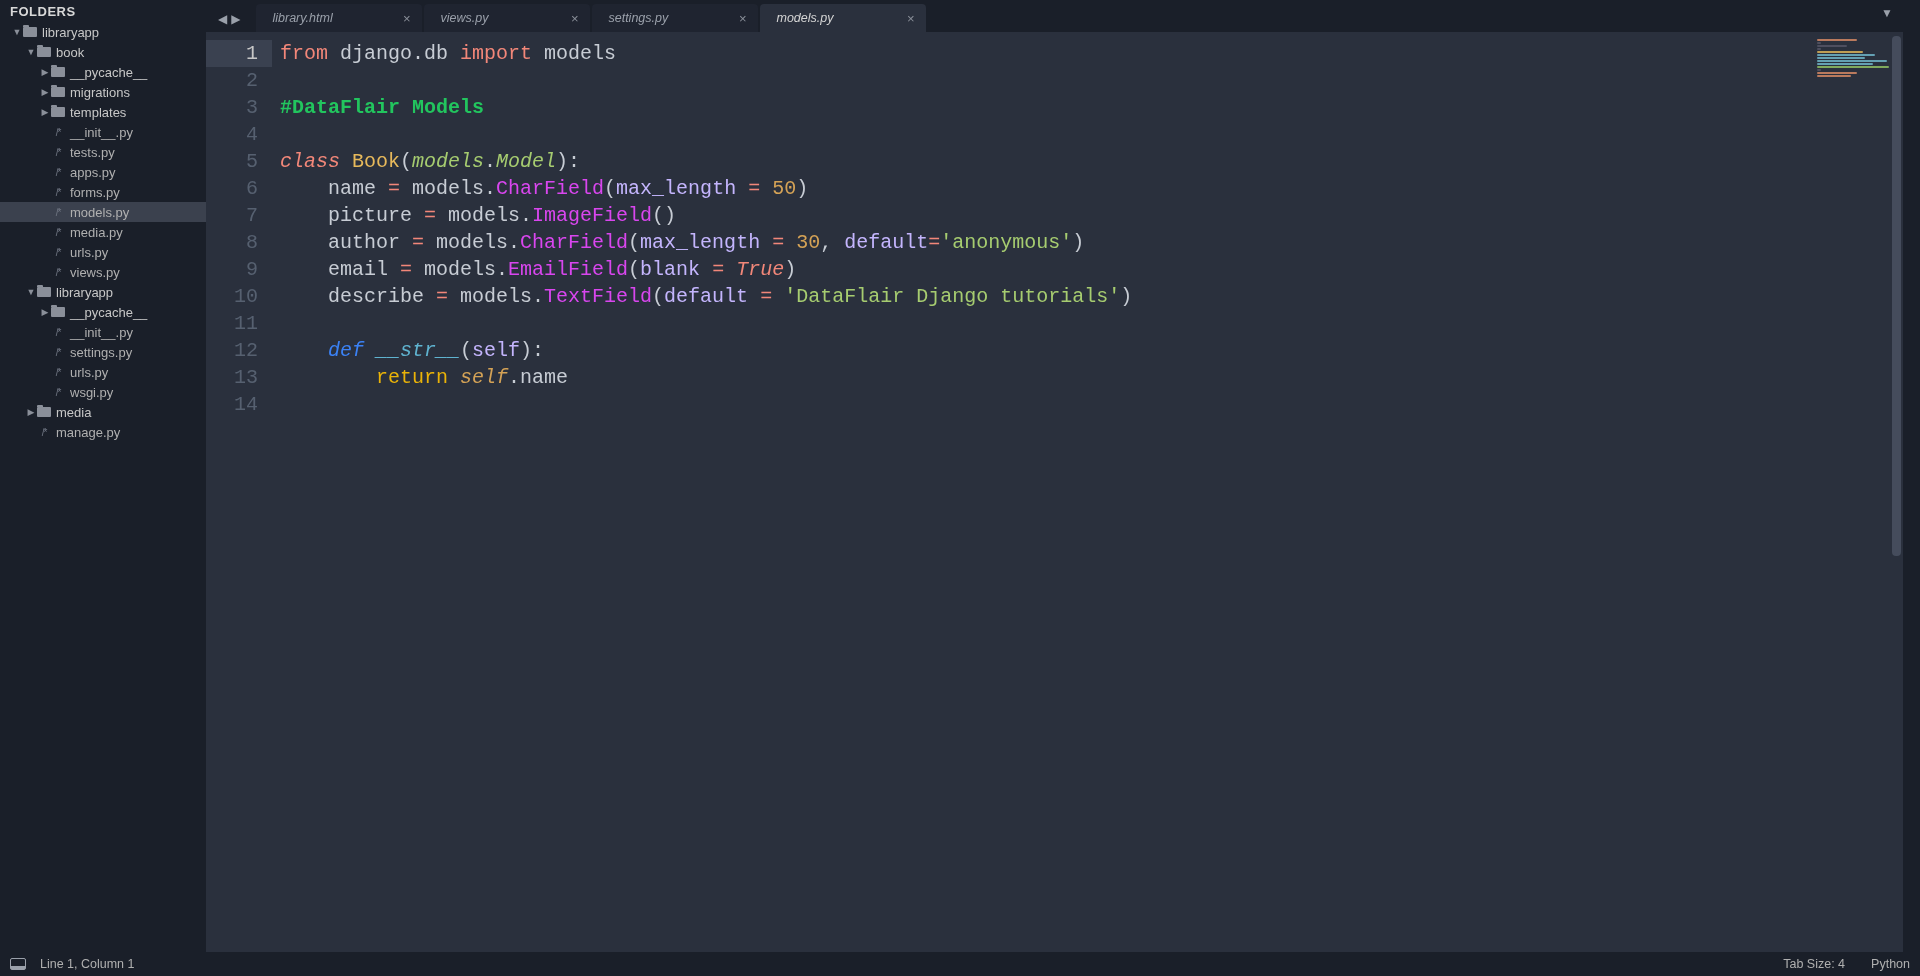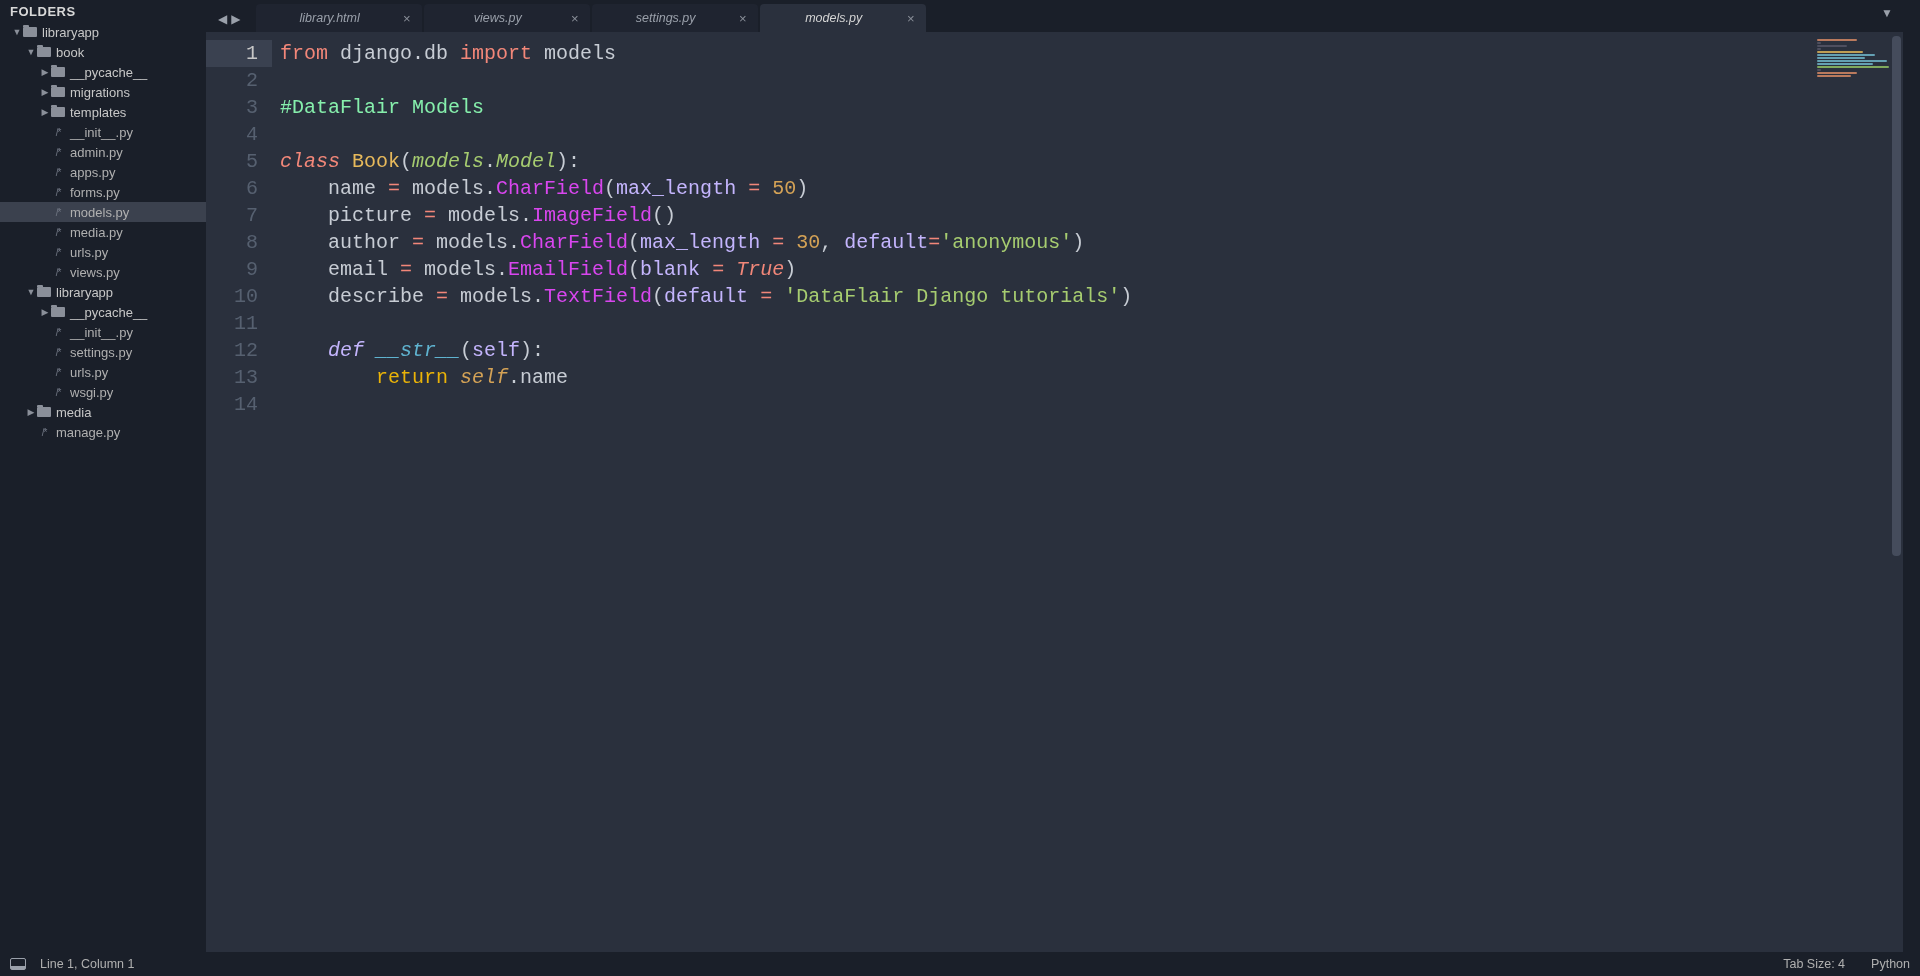--- a/index.html
+++ b/index.html
@@ -86,21 +86,20 @@
   .tab {
     height:28px; min-width:166px; display:flex; align-items:center; gap:16px;
     padding:0 12px 0 16px;
     font-size:12.5px; font-style:italic;
     color:#9aa0aa;
     background:#1f2430;
     border-top-left-radius:4px; border-top-right-radius:4px;
     margin-right:2px;
     position:relative;
     cursor:pointer;
-    text-align:center;
   }
   .tab .tab-label{ flex:1; }
   .tab .close{
     font-style:normal; font-size:13px; color:#8a8f99; cursor:pointer;
   }
   .tab.active{
     background:#2a303d;
     color:#d4d4d4;
   }
   .tab-overflow{
@@ -126,31 +125,31 @@
   .code{
     flex:1; padding:8px 0 0 8px;
     font-family:Consolas, "Courier New", monospace;
     font-size:20px; line-height:27px;
     color:#c7ccd4;
     white-space:pre;
     overflow:hidden;
   }
   .k-import{ color:#f28779; }            
   .k-class { color:#f28779; font-style:italic; }
-  .k-def   { color:#c4b5fd; font-style:italic; }
+  .k-def   { color:#3b82f6; font-style:italic; }
   .k-return{ color:#eab308; }
   .cls-name{ color:#e7b95b; }
   .mod-name{ color:#a6cc70; font-style:italic; }
   .fn-name { color:#d946ef; }
   .dunder  { color:#5fb3d0; font-style:italic; }
   .param   { color:#c4b5fd; }
   .op      { color:#f28779; }
   .num     { color:#d4a256; }
   .str     { color:#a6cc70; }
-  .comment { color:#86efac; }
+  .comment { color:#22c55e;font-weight:bold; }
   .bool    { color:#f28779; font-style:italic; }
   .self    { color:#d4a256; font-style:italic; }
   .ident   { color:#c7ccd4; }
   .punct   { color:#c7ccd4; }
 
   .minimap{
     position:absolute; right:6px; top:6px; width:80px; height:52px;
     opacity:.85; pointer-events:none;
   }
   .minimap div{ height:2px; margin:1px 0; border-radius:1px; }
@@ -234,21 +233,21 @@
           <span class="icon">
             <span class="file-glyph">/*</span>
           </span>
           <span class="label">__init__.py</span>
         </div>
         <div class="tree-row file" style="padding-left: 40px;">
           <span class="arrow"></span>
           <span class="icon">
             <span class="file-glyph">/*</span>
           </span>
-          <span class="label">admin.py</span>
+          <span class="label">tests.py</span>
         </div>
         <div class="tree-row file" style="padding-left: 40px;">
           <span class="arrow"></span>
           <span class="icon">
             <span class="file-glyph">/*</span>
           </span>
           <span class="label">apps.py</span>
         </div>
         <div class="tree-row file" style="padding-left: 40px;">
           <span class="arrow"></span>

